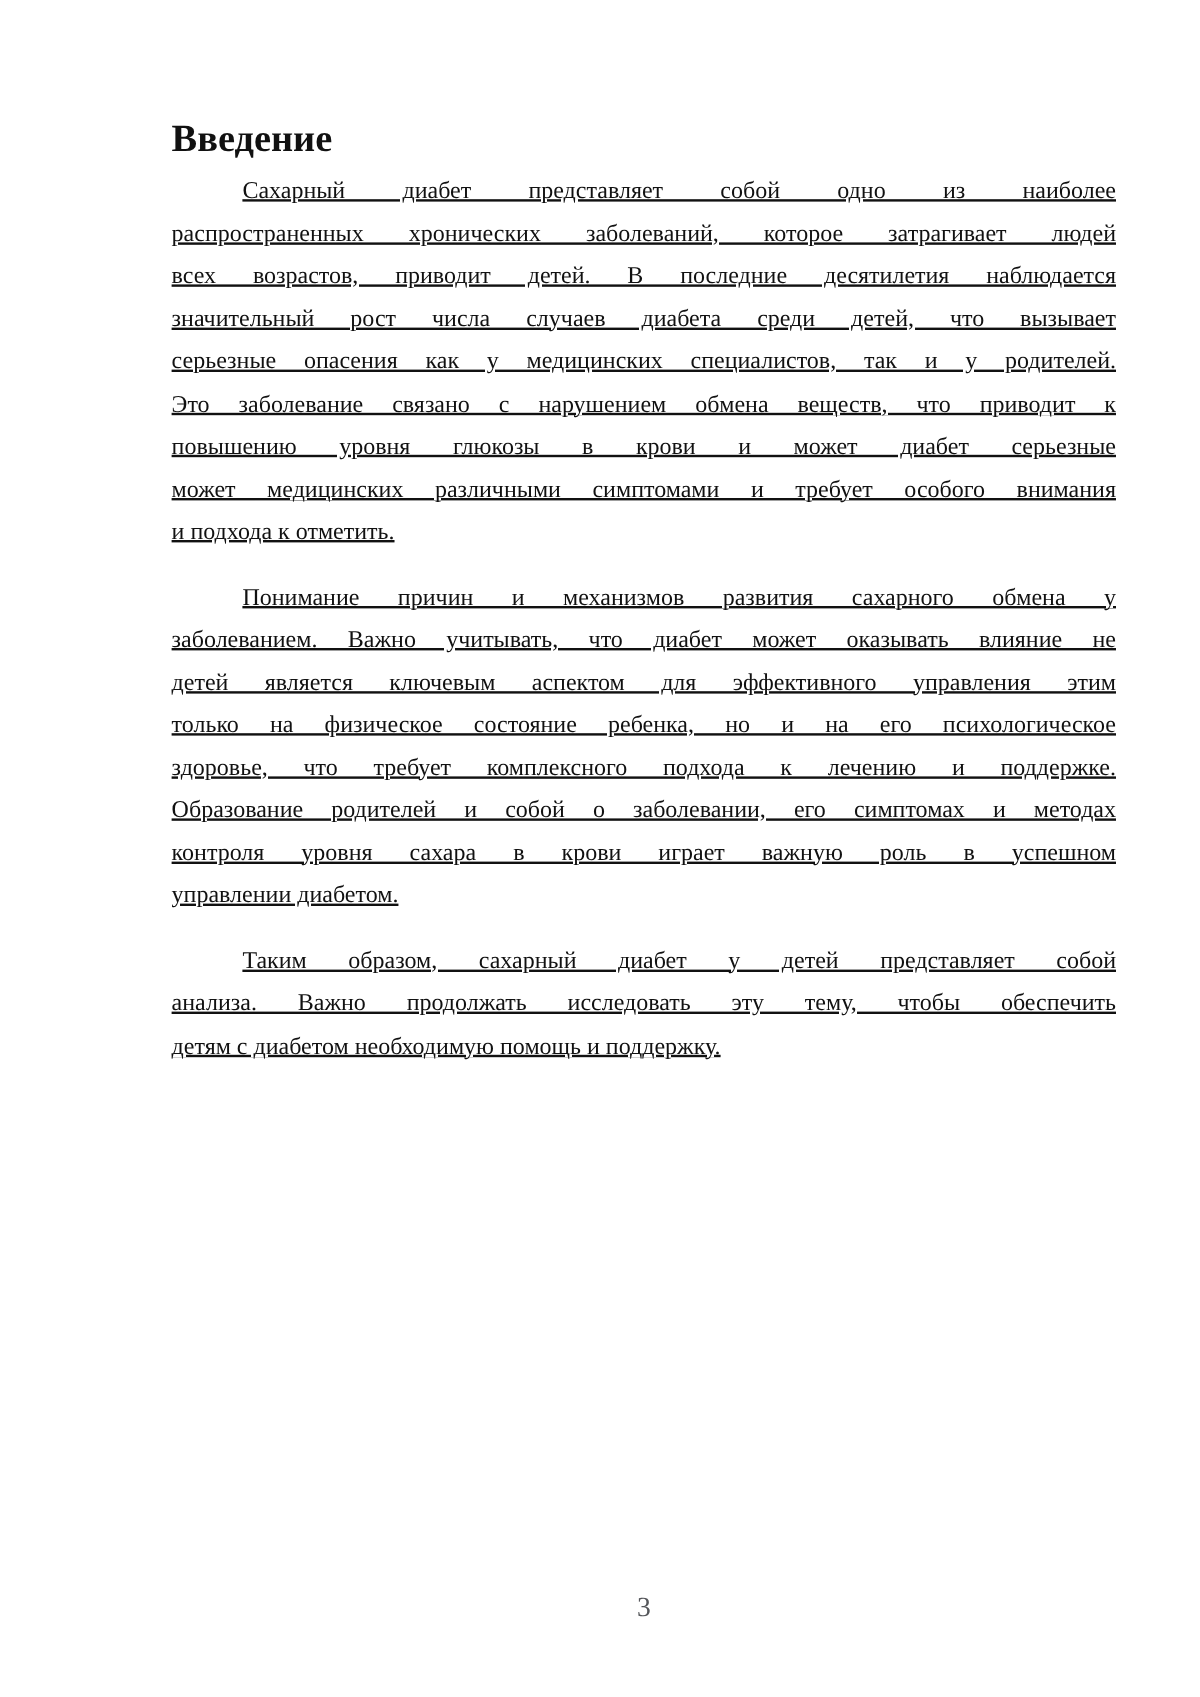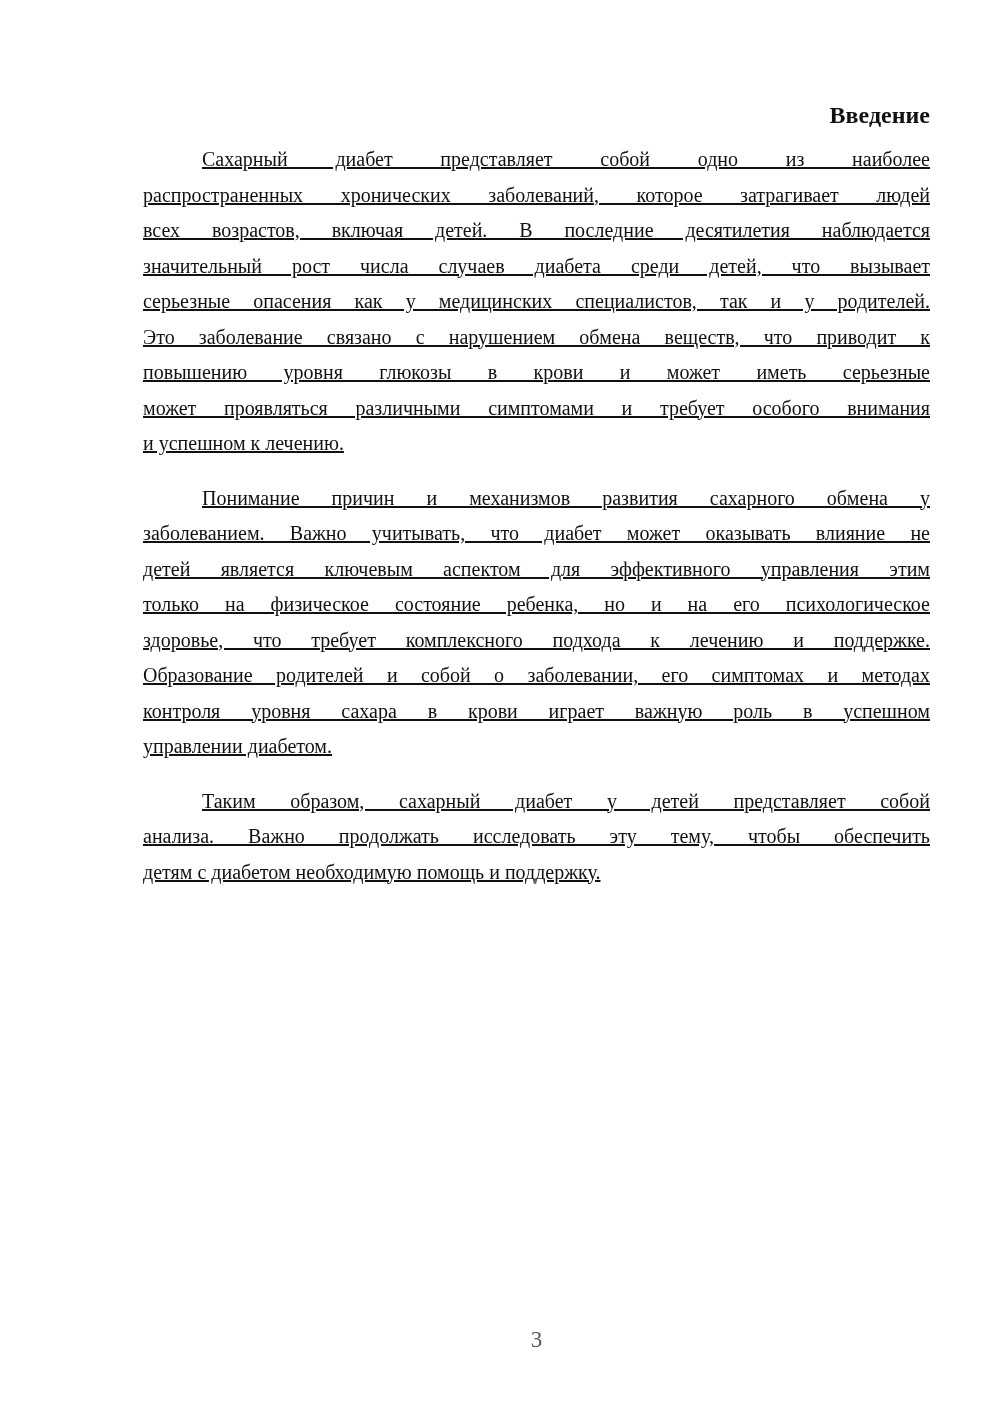--- a/index.html
+++ b/index.html
@@ -17,23 +17,23 @@
     inset: 0;
     background: var(--page-bg, #ffffff);
   }
   .content {
     position: absolute;
     left: 143px;
     top: 97px;
     width: 787px;
   }
   .doc-title {
-    font-size: 24px;
+    font-size: 32px;
     font-weight: bold;
-    text-align: right;
+    text-align: left;
     line-height: 36px;
     margin-bottom: 9px;
   }
   .paragraph {
     margin-bottom: 19px;
   }
   .line {
     font-size: 20px;
     line-height: 35.5px;
     height: 35.5px;
@@ -65,27 +65,27 @@
 </head>
 <body>
 
 <div class="page">
   <div class="content">
     <h1 class="doc-title">Введение</h1>
     <div>
         <div class="paragraph">
           <div class="line first">Сахарный диабет представляет собой одно из наиболее</div>
           <div class="line">распространенных хронических заболеваний, которое затрагивает людей</div>
-          <div class="line">всех возрастов, включая детей. В последние десятилетия наблюдается</div>
+          <div class="line">всех возрастов, приводит детей. В последние десятилетия наблюдается</div>
           <div class="line">значительный рост числа случаев диабета среди детей, что вызывает</div>
           <div class="line">серьезные опасения как у медицинских специалистов, так и у родителей.</div>
           <div class="line">Это заболевание связано с нарушением обмена веществ, что приводит к</div>
-          <div class="line">повышению уровня глюкозы в крови и может иметь серьезные</div>
-          <div class="line">может проявляться различными симптомами и требует особого внимания</div>
-          <div class="line last">и успешном к лечению.</div>
+          <div class="line">повышению уровня глюкозы в крови и может диабет серьезные</div>
+          <div class="line">может медицинских различными симптомами и требует особого внимания</div>
+          <div class="line last">и подхода к отметить.</div>
         </div>
         <div class="paragraph">
           <div class="line first">Понимание причин и механизмов развития сахарного обмена у</div>
           <div class="line">заболеванием. Важно учитывать, что диабет может оказывать влияние не</div>
           <div class="line">детей является ключевым аспектом для эффективного управления этим</div>
           <div class="line">только на физическое состояние ребенка, но и на его психологическое</div>
           <div class="line">здоровье, что требует комплексного подхода к лечению и поддержке.</div>
           <div class="line">Образование родителей и собой о заболевании, его симптомах и методах</div>
           <div class="line">контроля уровня сахара в крови играет важную роль в успешном</div>
           <div class="line last">управлении диабетом.</div>

